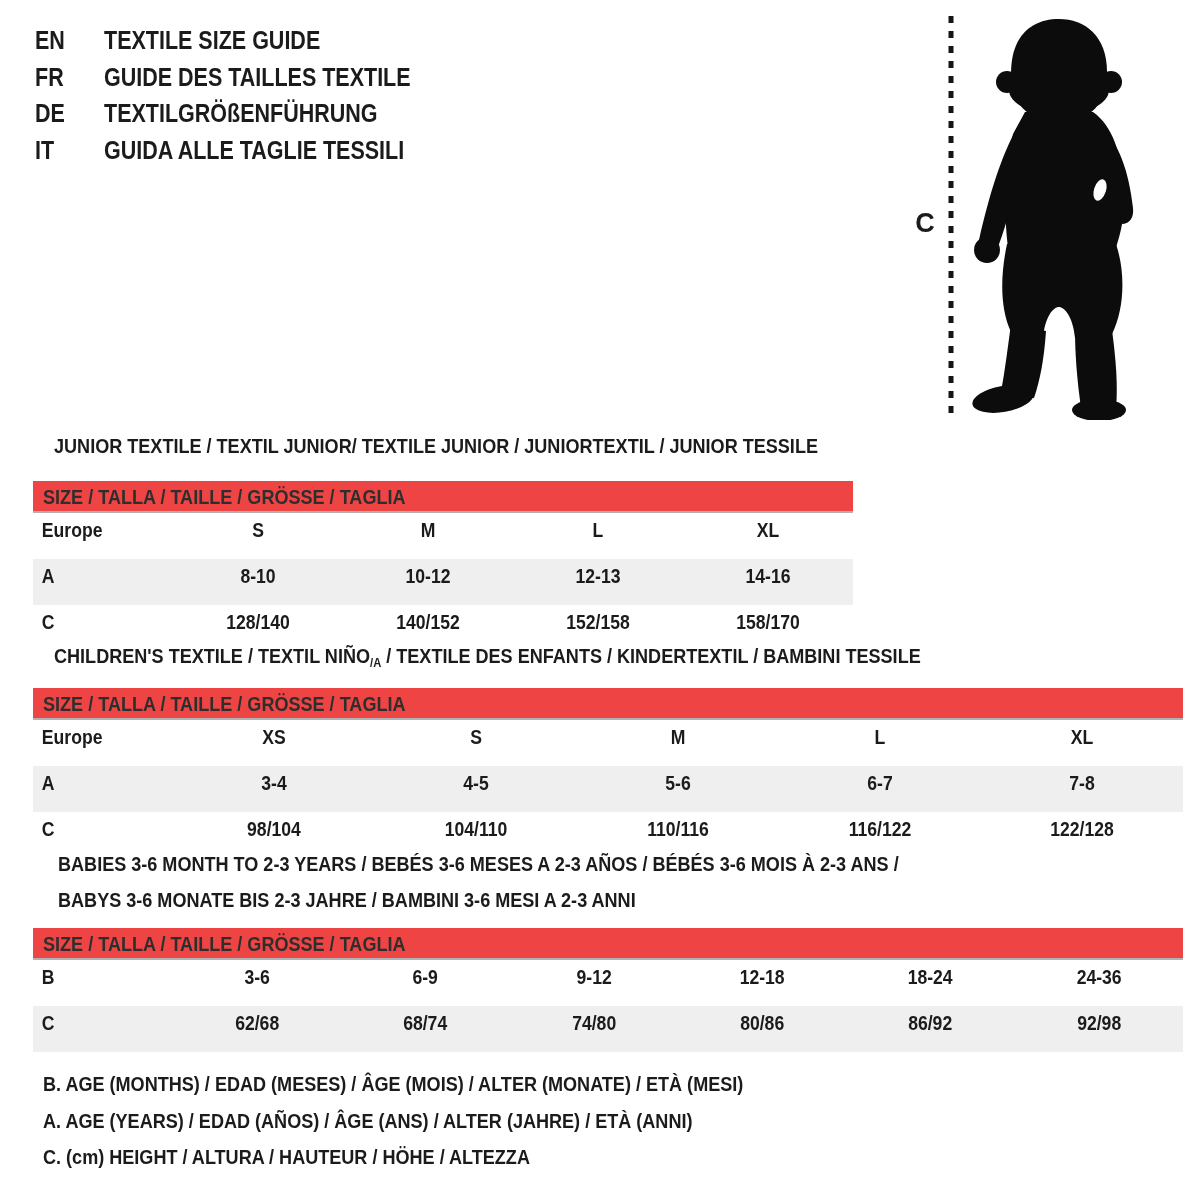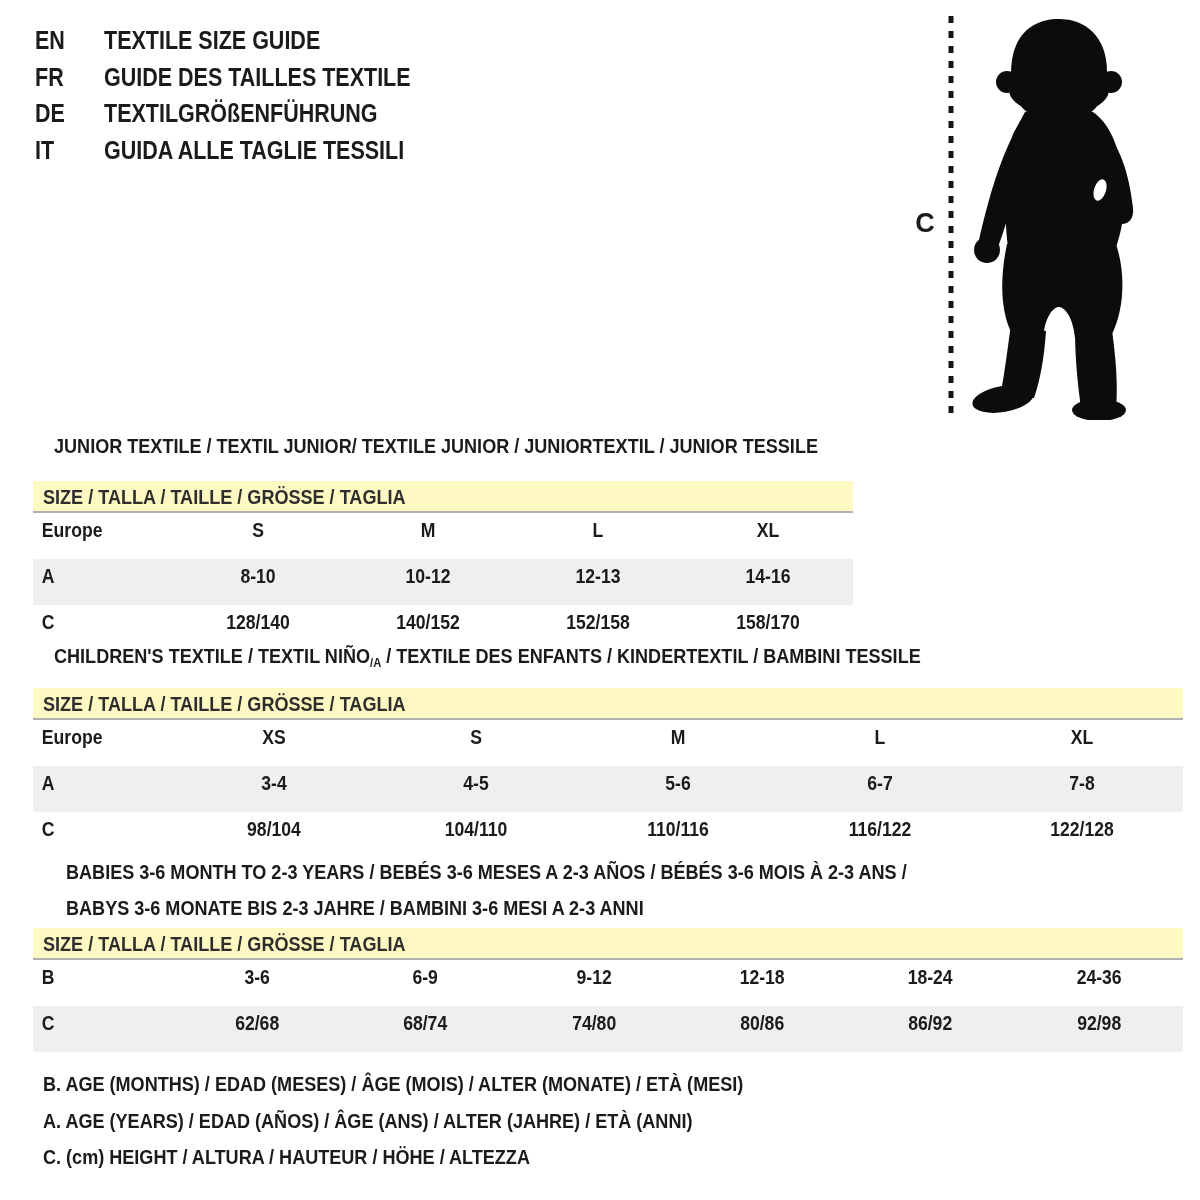--- a/index.html
+++ b/index.html
@@ -15,21 +15,21 @@
   .lang-code{width:69px;}
   
   .dash-svg{position:absolute;left:946px;top:14px;}
   .measure-c{position:absolute;left:908px;top:208px;width:34px;text-align:center;font-size:27px;}
   .silhouette{position:absolute;left:963px;top:16px;}
 
   
   .sec-title{position:absolute;left:54px;font-size:21px;line-height:24px;}
   .sec-title .sub{font-size:13px;position:relative;top:4px;}
   .table{position:absolute;left:33px;}
-  .size-band{height:32px;line-height:32px;background:#fef9c3;border-bottom:2px solid #b2b2b2;
+  .size-band{height:32px;line-height:32px;background:#ef4444;border-bottom:2px solid #b2b2b2;
              padding-left:10px;font-size:21px;color:#2e2e2e;box-sizing:border-box;}
   .trow{display:flex;height:46px;line-height:34.5px;font-size:20px;}
   .trow.shaded{background:#f0efef;}
   .tlabel{width:140px;padding-left:10px;box-sizing:border-box;display:inline-block;
           transform:scaleX(0.88);transform-origin:0 50%;}
   .tcell{flex:1;text-align:center;transform:scaleX(0.88);}
 
   
   .footnotes{position:absolute;left:43px;top:1066px;}
   .foot-line{height:36.5px;line-height:36.5px;font-size:21px;}
@@ -146,21 +146,21 @@
       <div class="trow">
         <span class="tlabel">C</span>
         <span class="tcell">98/104</span>
         <span class="tcell">104/110</span>
         <span class="tcell">110/116</span>
         <span class="tcell">116/122</span>
         <span class="tcell">122/128</span>
       </div>
     </div>
 
-  <h2 class="sec-title" style="top:848px;margin:12px;">
+  <h2 class="sec-title" style="top:848px;margin:4px;">
     <span class="cond">BABIES 3-6 MONTH TO 2-3 YEARS / BEBÉS 3-6 MESES A 2-3 AÑOS / BÉBÉS 3-6 MOIS À 2-3 ANS /</span><br>
     <span class="cond" style="margin-top:12px;">BABYS 3-6 MONATE BIS 2-3 JAHRE / BAMBINI 3-6 MESI A 2-3 ANNI</span>
   </h2>
   <div class="table" style="top:928px;width:1150px;">
     <div class="size-band">
       <span class="cond">SIZE / TALLA / TAILLE / GRÖSSE / TAGLIA</span>
     </div>
   <div class="trow">
         <span class="tlabel">B</span>
         <span class="tcell">3-6</span>

